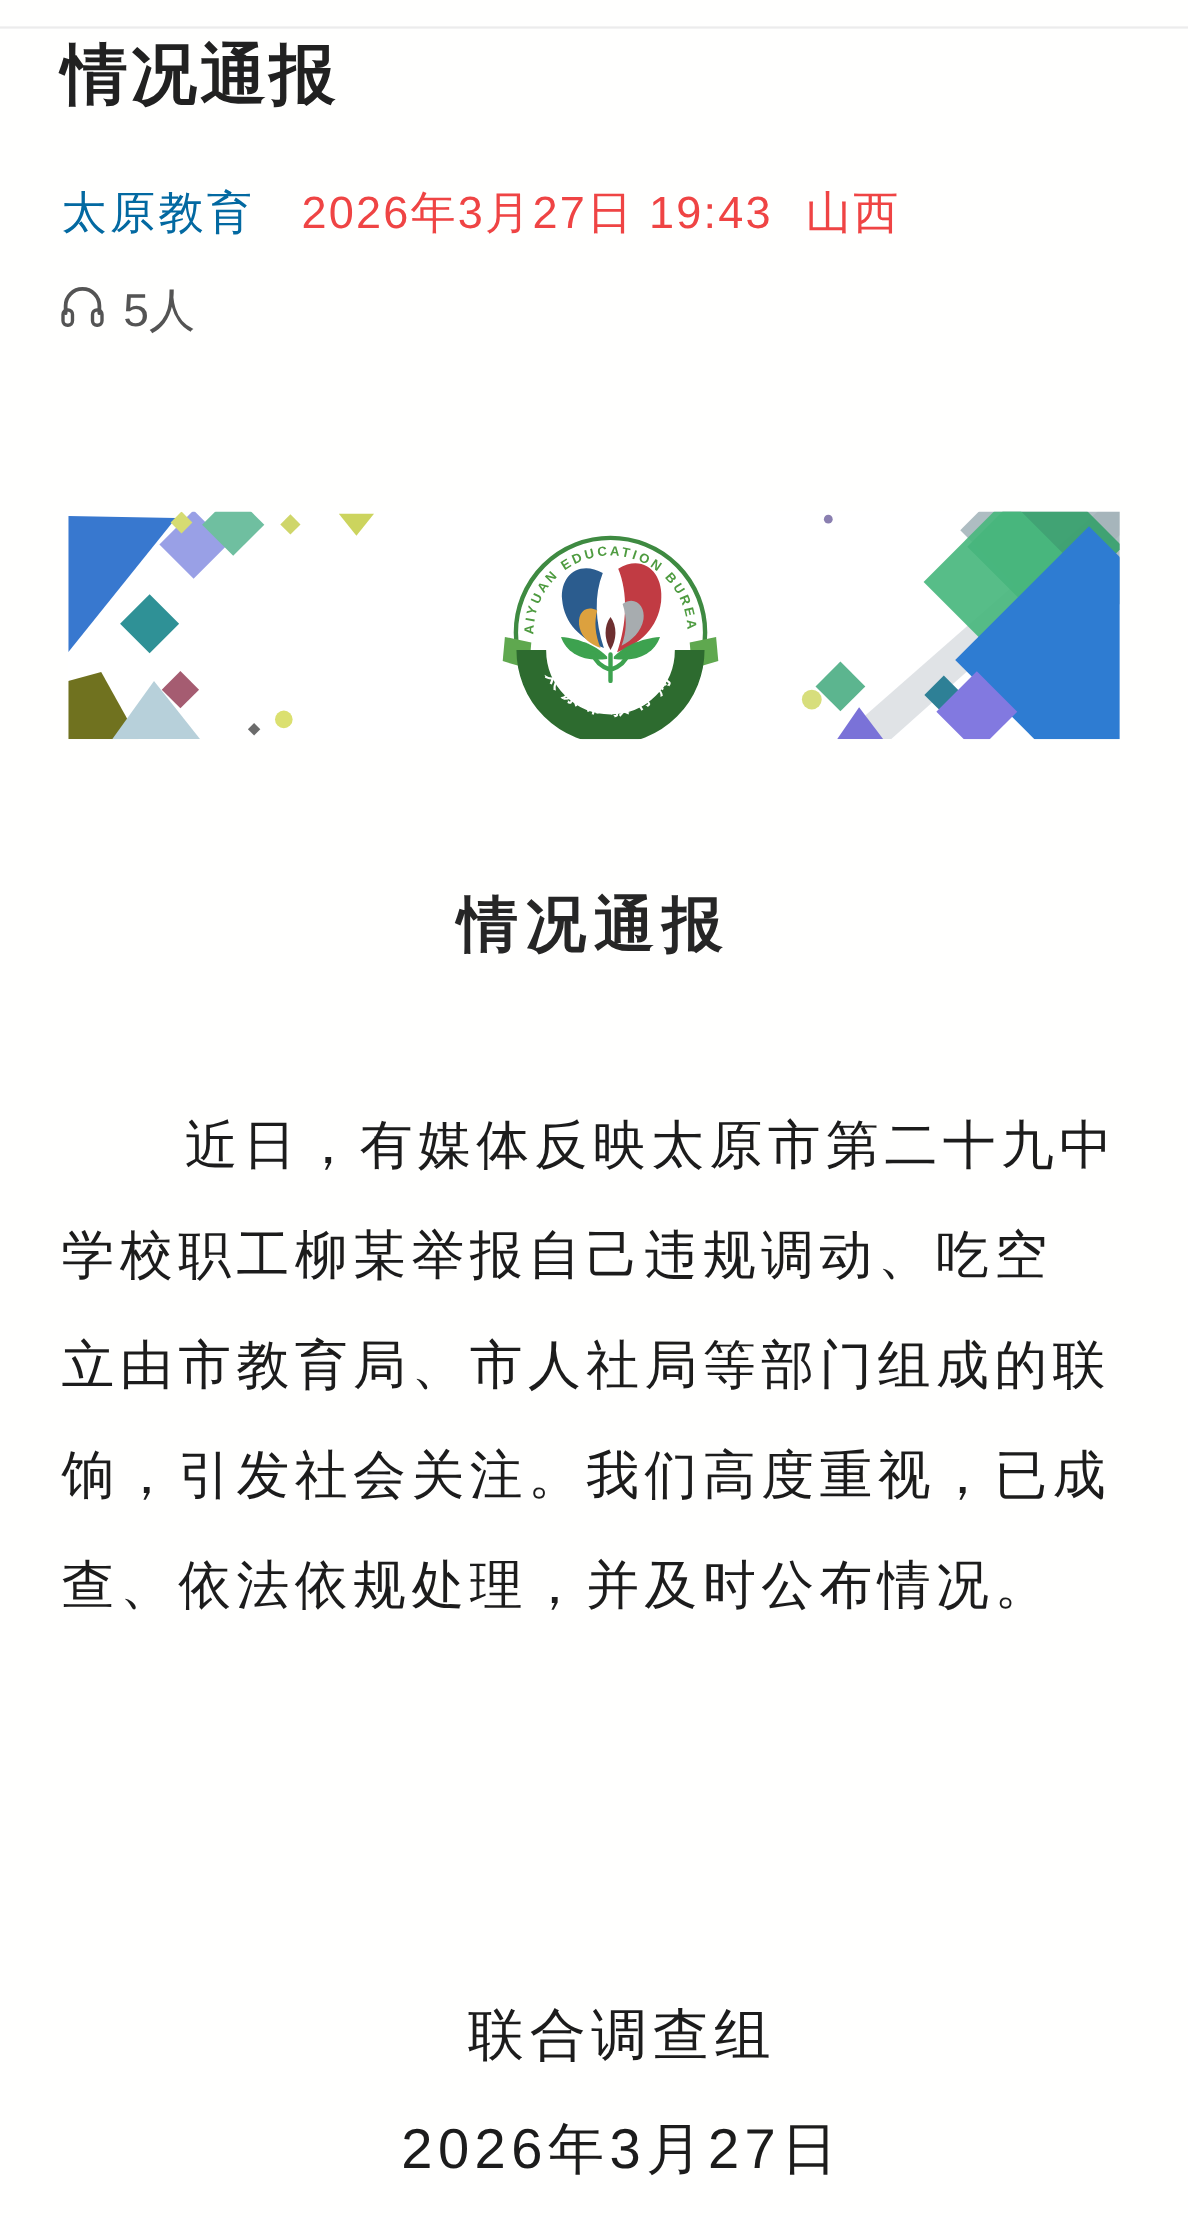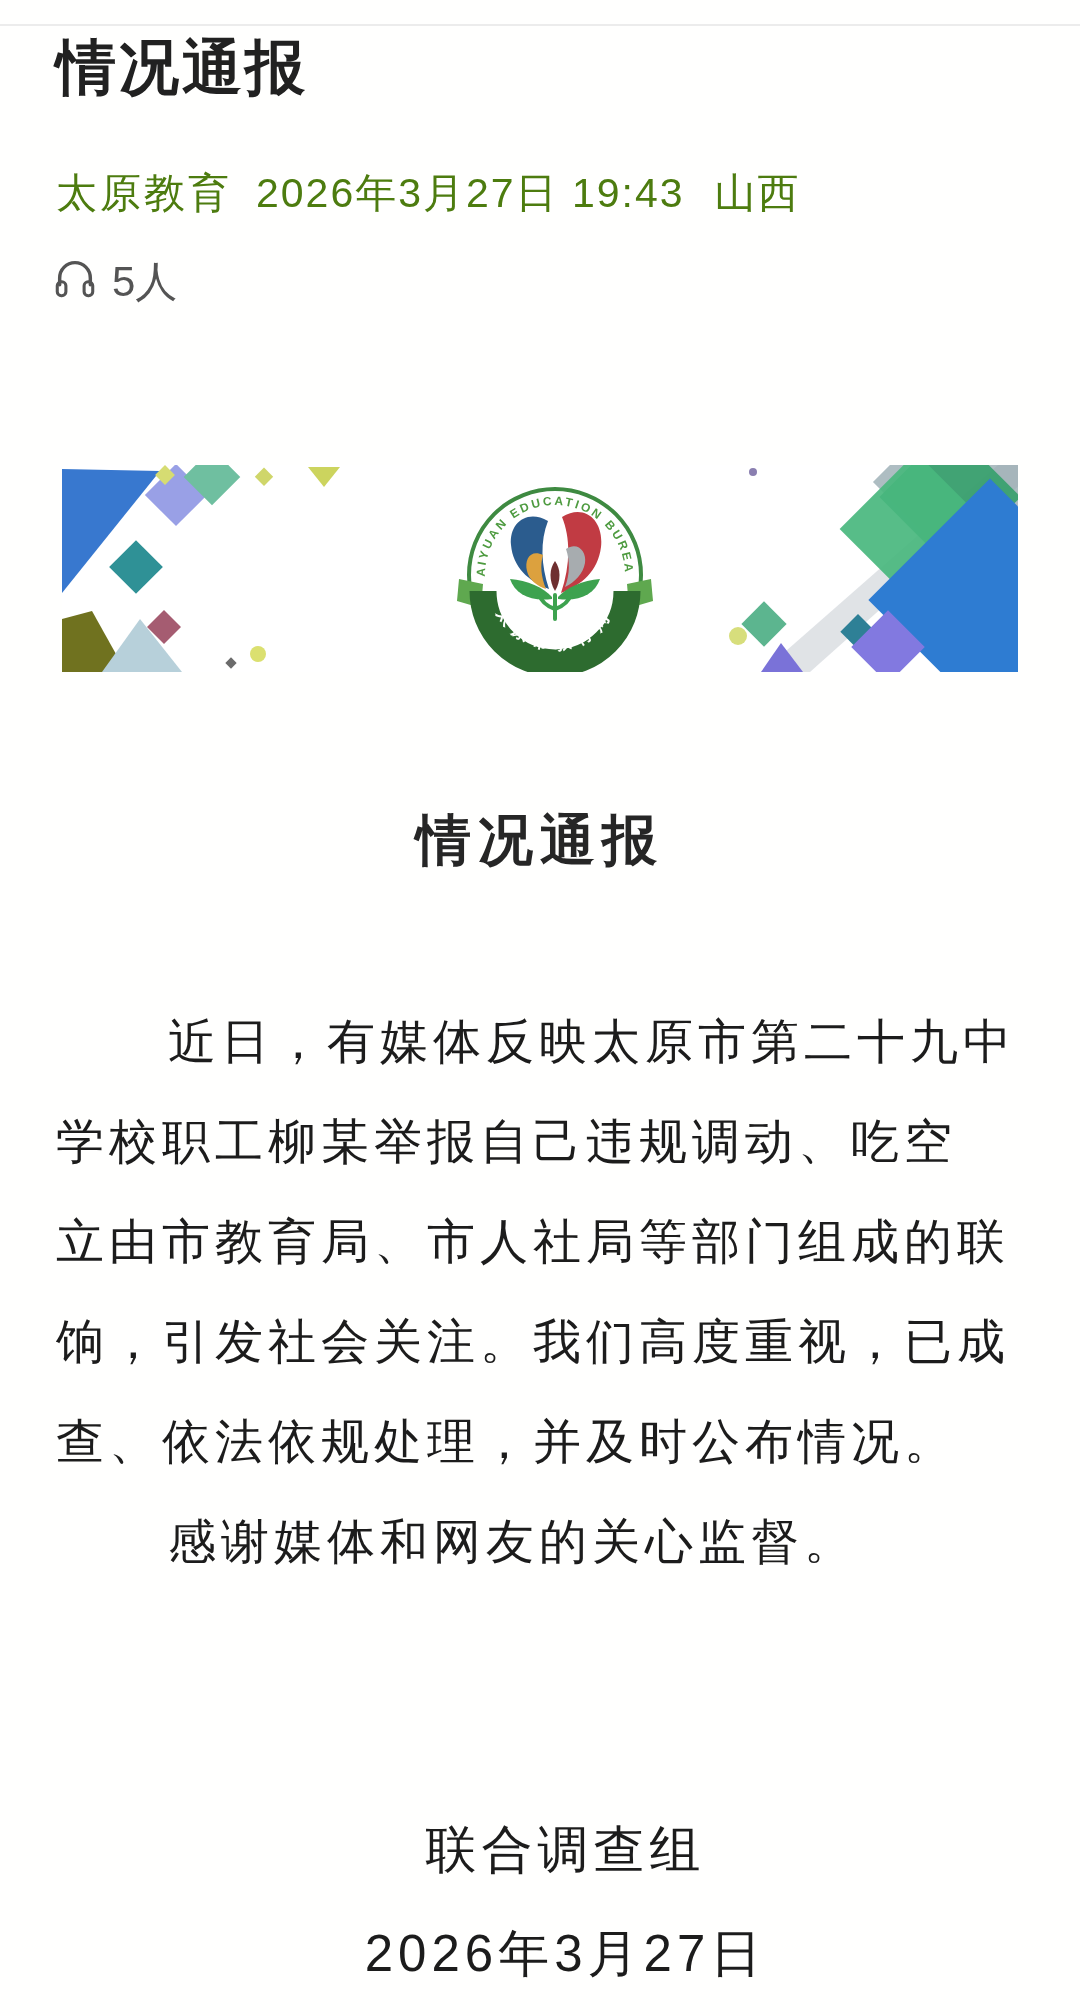--- a/index.html
+++ b/index.html
@@ -12,22 +12,22 @@
     position:absolute; top:24px; left:0; width:1080px; height:2px;
     background:#ececec;
   }
   .title {
     position:absolute; top:28px; left:56px; margin:0;
     font-size:60px; font-weight:700; color:#212121; letter-spacing:3px;
   }
   .byline {
     position:absolute; top:166px; left:56px; font-size:41px; white-space:nowrap;
   }
-  .account { color:#4d7c0f; letter-spacing:3px; margin-right:24px; cursor:pointer; }
-  .meta { color:#4d7c0f; letter-spacing:2px; margin-right:30px;margin-top:35px; }
+  .account { color:#0369a1; letter-spacing:3px; margin-right:42px; cursor:pointer; }
+  .meta { color:#ef4444; letter-spacing:2px; margin-right:30px;margin-top:35px; }
   .listen-row {
     position:absolute; top:254px; left:52px; display:flex; 
     gap:14px; color:#545454; font-size:42px;
   }
   .listen-row svg { display:block; }
   .banner {
     position:absolute; top:465px; left:62px; width:956px; height:207px;
     background:#ffffff; overflow:hidden;
   }
   .heading {
@@ -128,21 +128,20 @@
   </div>
 
   <h2 class="heading">情况通报</h2>
 
   <div class="body">
     <div class="line indent">近日，有媒体反映太原市第二十九中</div>
     <div class="line">学校职工柳某举报自己违规调动、吃空</div>
     <div class="line">立由市教育局、市人社局等部门组成的联</div>
     <div class="line">饷，引发社会关注。我们高度重视，已成</div>
     <div class="line">查、依法依规处理，并及时公布情况。</div>
-    <div class="line indent">感谢媒体和网友的关心监督。</div>
   </div>
 
   <div class="signature">
     <div>联合调查组</div>
     <div>2026年3月27日</div>
   </div>
 
 </div>
 
 </body></html>

